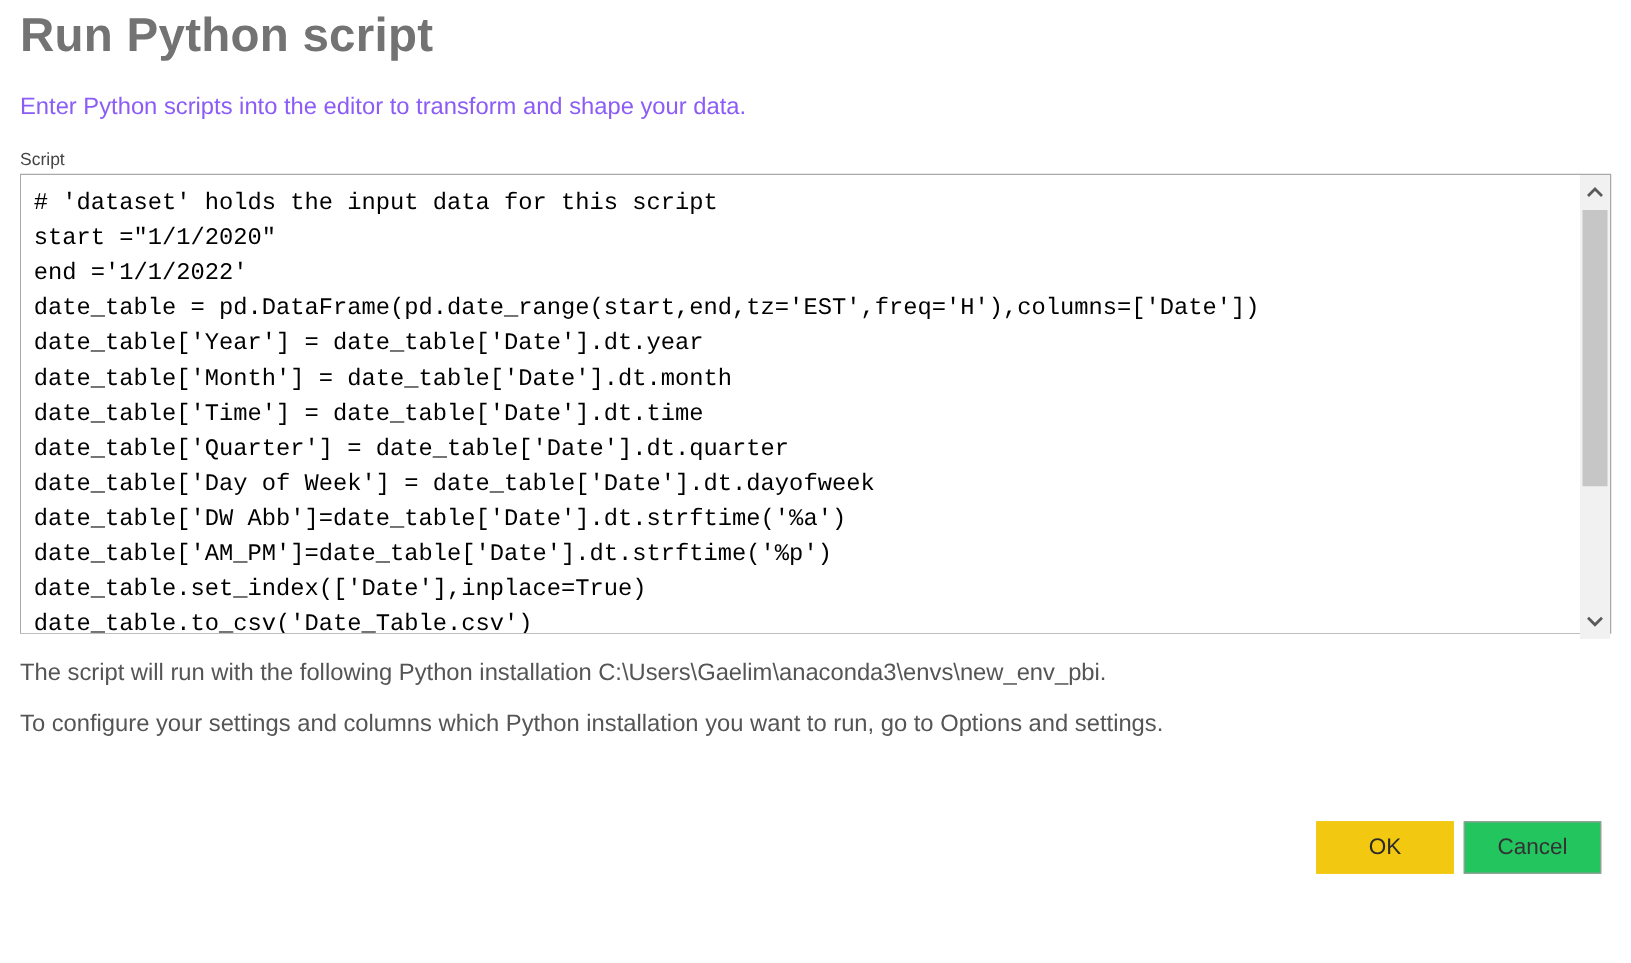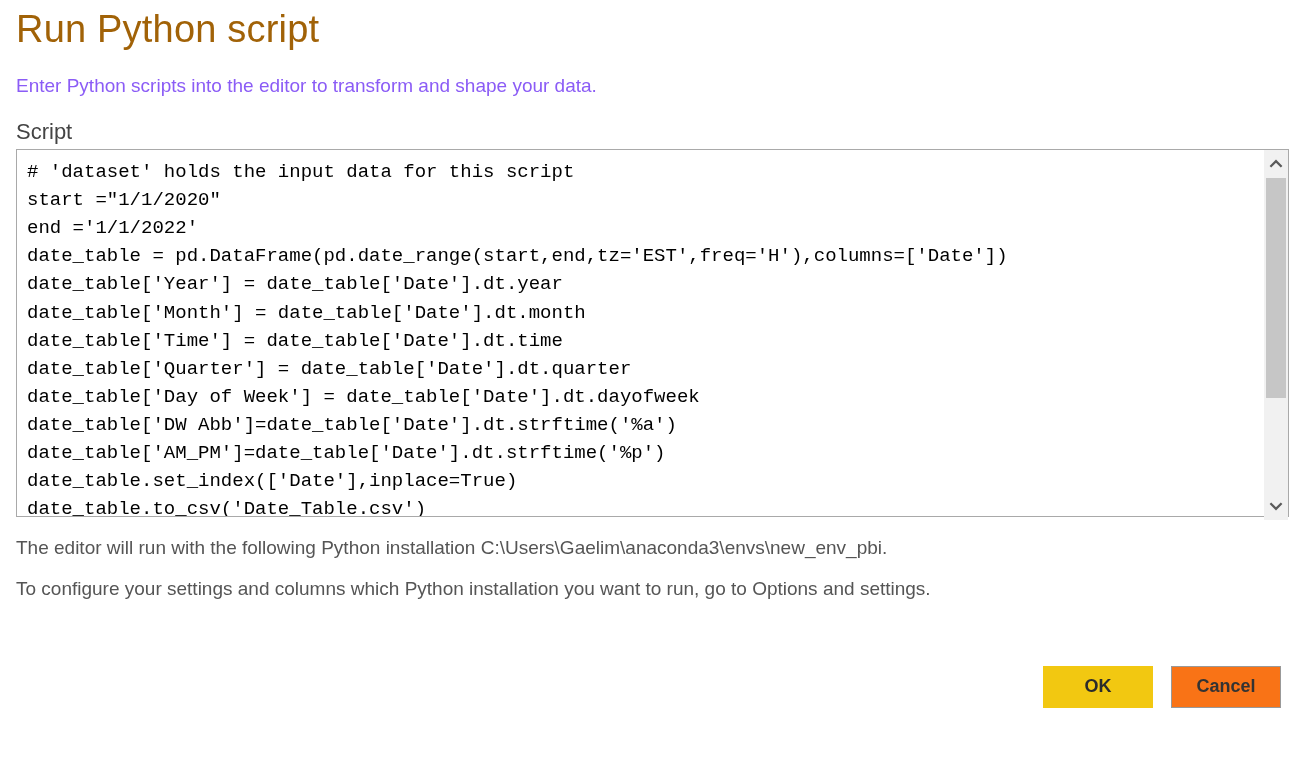--- a/index.html
+++ b/index.html
@@ -10,32 +10,32 @@
     body {
       font-family: "Segoe UI", "Segoe UI Light", Tahoma, Geneva, sans-serif;
       background: #ffffff;
       padding: 8px 16px 16px 16px;
       width: 1305px;
       height: 770px;
       color: #444444;
     }
     .title {
       font-size: 38px;
-      font-weight: 400;
-      color: #a16207;
+      font-weight: 700;
+      color: #737373;
       margin-bottom: 24px;
       letter-spacing: 0.2px;
     }
     .subtitle {
       font-size: 19px;
       color: #8b5cf6;
       margin-bottom: 22px;
     }
     .field-label {
-      font-size: 22px;
+      font-size: 14px;
       color: #444444;
       margin-bottom: 4px;
     }
     .editor-wrap {
       position: relative;
       width: 100%;
     }
     .script-editor {
       width: 100%;
       height: 368px;
@@ -72,42 +72,41 @@
     }
     .info-text {
       font-size: 19px;
       color: #555555;
       margin-top: 12px;
       line-height: 1.55;
     }
     .button-row {
       display: flex;
       justify-content: flex-end;
-      gap: 18px;
+      gap: 8px;
       margin-top: 62px;
       padding-right: 8px;
-      font-weight: bold;
     }
     .btn {
       min-width: 110px;
       height: 42px;
       font-size: 18px;
       font-family: "Segoe UI", Tahoma, sans-serif;
       cursor: pointer;
       display: flex;
       align-items: center;
       justify-content: center;
     }
     .btn-primary {
       background: #f2c811;
       border: 1px solid #f2c811;
       color: #2b2b2b;
     }
     .btn-secondary {
-      background: #f97316;
+      background: #22c55e;
       border: 1px solid #999999;
       color: #333333;
     }
     
     .scroll-overlay {
       position: absolute;
       top: 1px;
       right: 1px;
       width: 24px;
       height: calc(100% - 2px);
@@ -174,19 +173,19 @@
       <div class="thumb"></div>
     </div>
     <div class="arrow">
       <svg width="14" height="14" viewBox="0 0 10 10">
           <path d="M1 3 L5 7 L9 3" stroke="#5a5a5a" stroke-width="1.6" fill="none"></path>
         </svg>
     </div>
   </div>
 </div>
 
-<div class="info-text">The editor will run with the following Python installation C:\Users\Gaelim\anaconda3\envs\new_env_pbi.</div>
+<div class="info-text">The script will run with the following Python installation C:\Users\Gaelim\anaconda3\envs\new_env_pbi.</div>
 <div class="info-text">To configure your settings and columns which Python installation you want to run, go to Options and settings.</div>
 
 <div class="button-row">
   <div class="btn btn-primary">OK</div>
   <div class="btn btn-secondary">Cancel</div>
 </div>
 
 </body></html>

